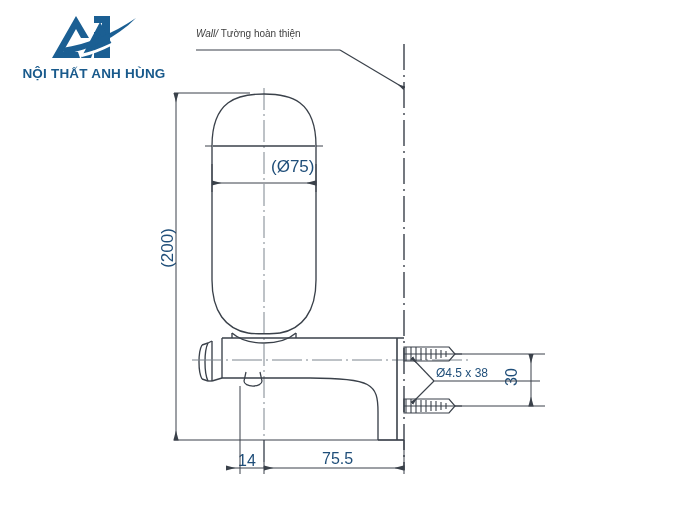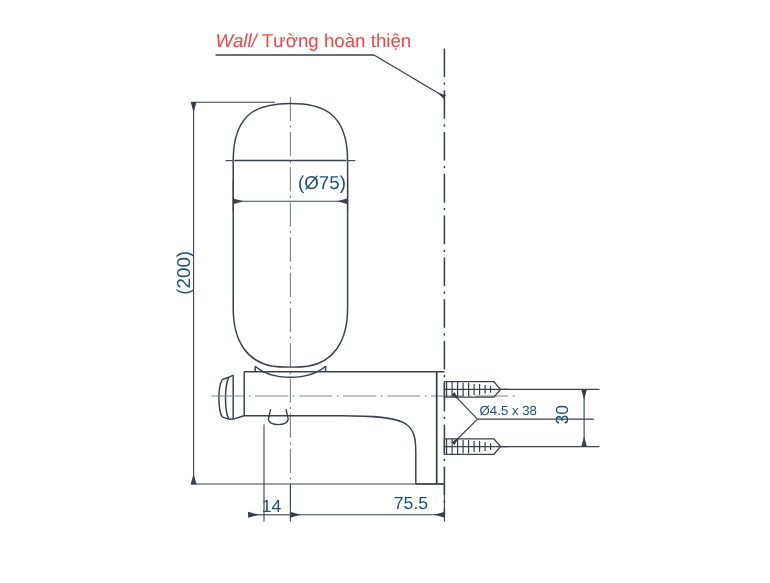--- a/index.html
+++ b/index.html
@@ -55,22 +55,22 @@
     position: absolute;
     font-family: "Liberation Sans", sans-serif;
     color: #1f4e79;
     white-space: nowrap;
   }
   .label-wall {
     position: absolute;
     left: 196px;
     top: 28px;
     font-family: "Liberation Sans", sans-serif;
-    font-size: 17px;
-    color: #ef4444;
+    font-size: 10px;
+    color: #404040;
     white-space: nowrap;
   }
   .label-wall .w-en {
     font-style: italic;
   }
   .label-wall .w-vi {
     font-style: normal;
   }
   .lbl-d75 {
     left: 271px;
@@ -102,28 +102,42 @@
   }
   .lbl-14 {
     left: 238px;
     top: 452px;
     font-size: 16px;
   }
   .lbl-755 {
     left: 322px;
     top: 450px;
     font-size: 16px;
-    margin-left: 36px;
   }
 </style>
 </head>
 <body>
 
 <div id="root">
 
+  <div class="brand-wrap">
+    <svg class="brand-mark" viewBox="0 0 94 48">
+
+      <path d="M2 44 L26 2 L39 24 L31 24 L26 15 L13 38 L28 38 L30 44 Z" fill="#1b5f93"></path>
+
+      <path d="M44 44 L44 18 L53 18 L53 44 Z" fill="#1b5f93"></path>
+      <path d="M44 2 L60 2 L60 44 L52 44 L52 9 L44 9 Z" fill="#1b5f93"></path>
+
+      <path d="M31 44 L50 8 L62 30 L55 30 L50 20 L41 44 Z" fill="#1b5f93"></path>
+
+      <path d="M12 34 C38 30 62 20 86 4 C66 24 40 36 14 40 Z" fill="#1b5f93"></path>
+      <path d="M30 40 C50 36 70 26 88 12 C72 28 52 38 32 43 Z" fill="#ffffff"></path>
+    </svg>
+    <div class="brand-text">NỘI THẤT ANH HÙNG</div>
+  </div>
 
   <div class="label-wall"><span class="w-en">Wall/</span> <span class="w-vi">Tường hoàn thiện</span></div>
 
   <div class="dim-label lbl-d75">(Ø75)</div>
 
   <div class="dim-label lbl-200">(200)</div>
 
   <div class="dim-label lbl-screw">Ø4.5 x 38</div>
 
   <div class="dim-label lbl-30">30</div>

